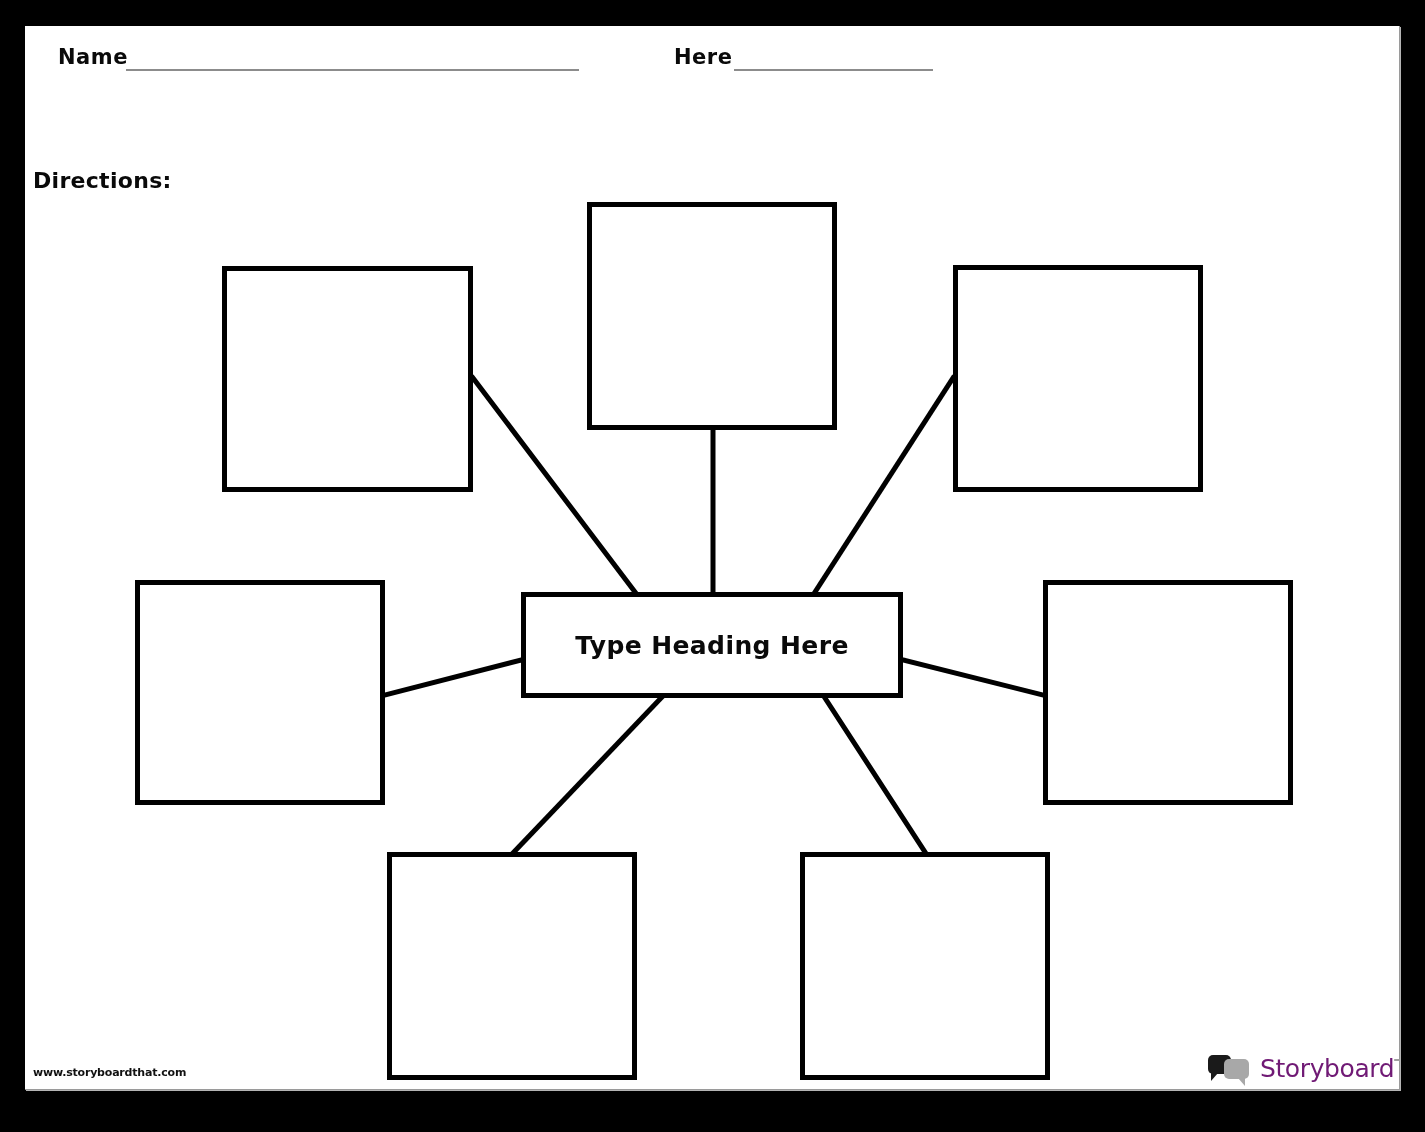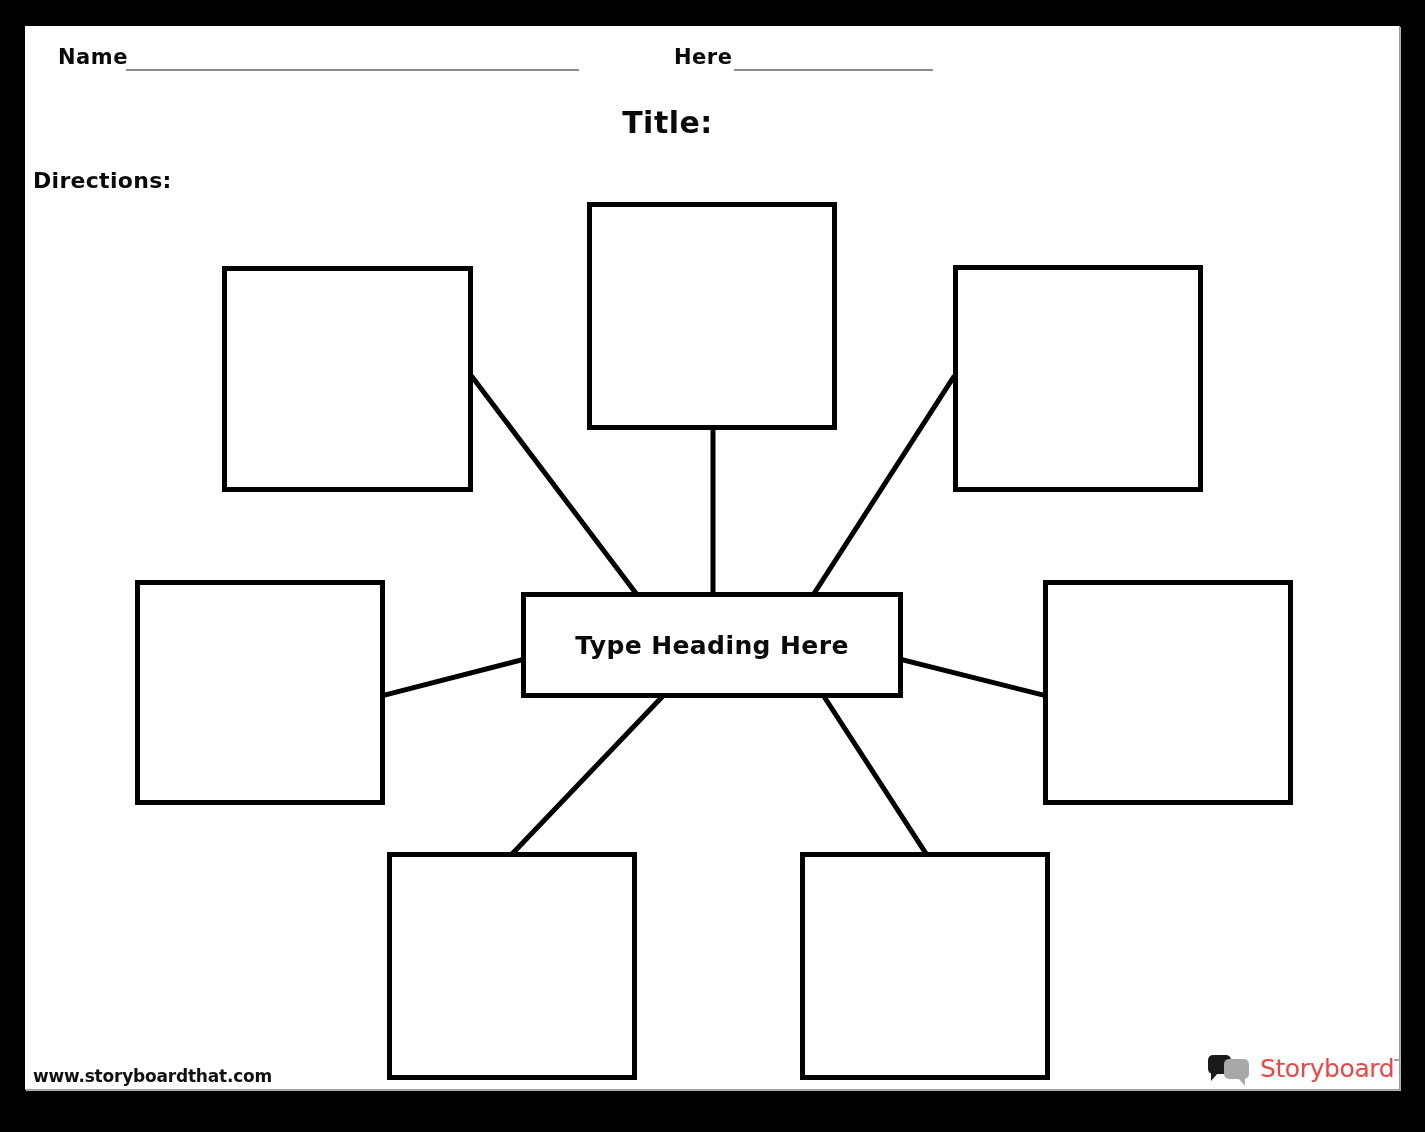--- a/index.html
+++ b/index.html
@@ -124,21 +124,21 @@
     text-align: right;
   }
 
   
   #site-url {
     position: absolute;
     left: 8px;
     top: 1040px;
     font-family: "DejaVu Sans", sans-serif;
     font-weight: 700;
-    font-size: 17px;
+    font-size: 11px;
     letter-spacing: -0.2px;
     color: #111111;
   }
 
   #brand-logo {
     position: absolute;
     left: 1183px;
     top: 1027px;
     display: flex;
     align-items: center;
@@ -177,36 +177,35 @@
     right: 4px; bottom: -7px;
     border-right: 7px solid #a8a8a8;
     border-bottom: 8px solid transparent;
   }
   #brand-text {
     font-family: "DejaVu Sans", sans-serif;
     font-size: 25px;
     letter-spacing: -0.4px;
     white-space: nowrap;
   }
-  #brand-primary { color: #ef4444; }
+  #brand-primary { color: #701a75; }
   #brand-secondary { color: #a0a0a0; }
 </style>
 </head>
 <body>
 
 <div id="frame">
   <div id="page">
 
     <div class="field-label" id="name-label">Name</div>
     <div class="rule-line" id="name-rule"></div>
 
     <div class="field-label" id="date-label">Here</div>
     <div class="rule-line" id="date-rule"></div>
 
-    <div id="title-text"><span id="title-shift">Title:</span></div>
 
     <div id="directions-text">Directions:</div>
 
     <div id="map-area">
       <svg id="connector-svg" viewBox="0 0 1375 1064">
         <g id="connector-group" stroke="#000000" stroke-width="5" stroke-linecap="square" fill="none">
             <line x1="610" y1="566" x2="448" y2="352"></line>
             <line x1="688" y1="566" x2="688" y2="404"></line>
             <line x1="790" y1="566" x2="928" y2="352"></line>
             <line x1="496" y1="634" x2="360" y2="669"></line>

